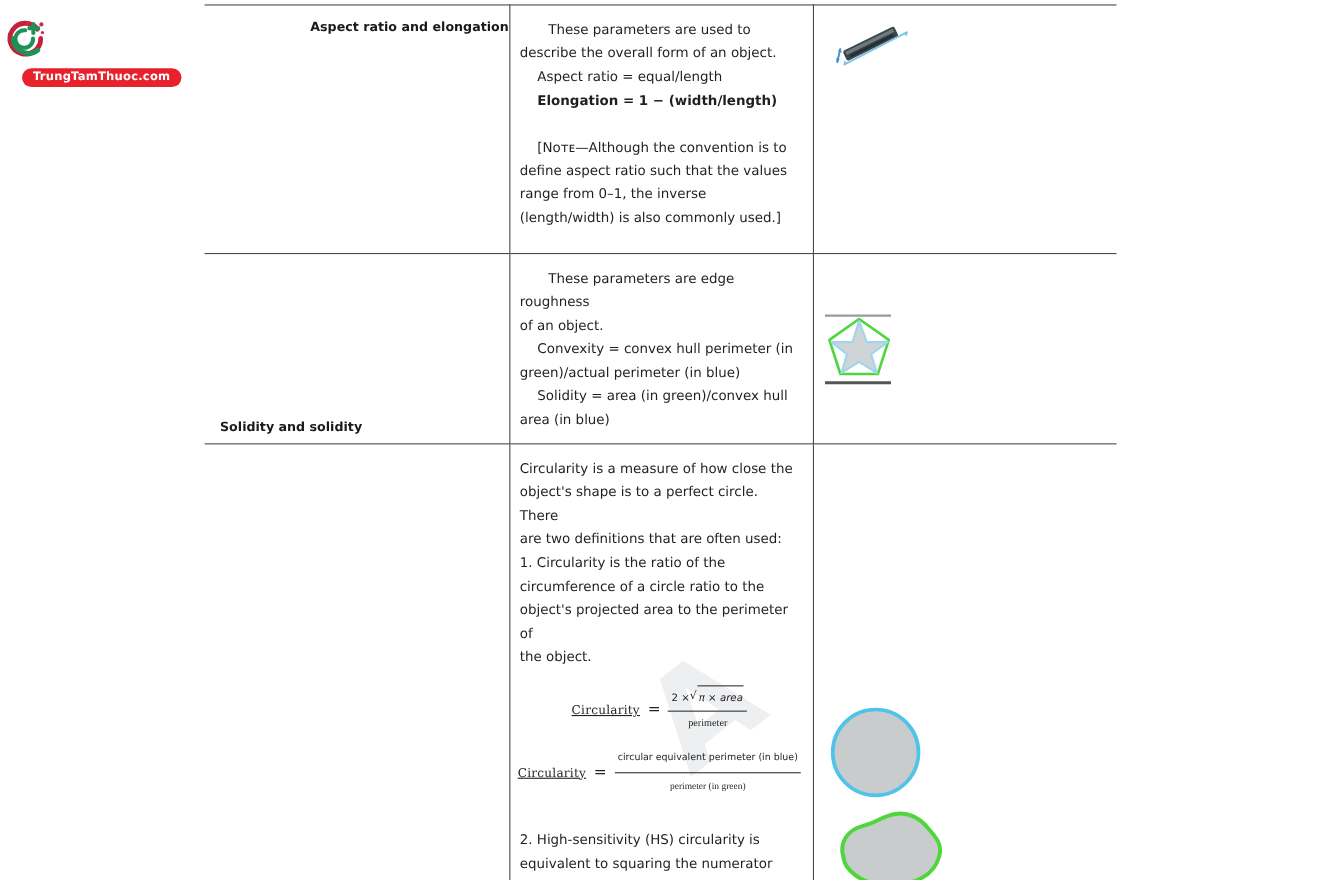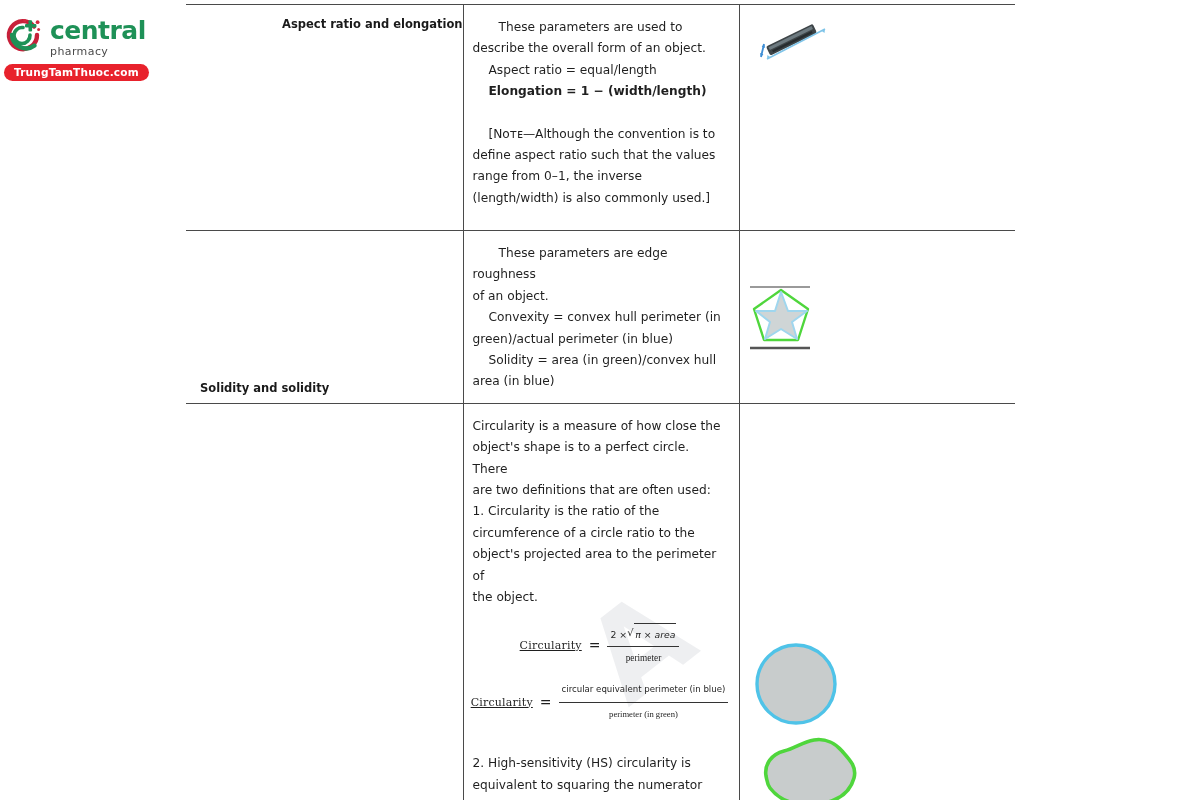--- a/index.html
+++ b/index.html
@@ -18,21 +18,21 @@
   .brand-words { padding-top: 2px; }
   .brand-name {
     font-size: 25px; font-weight: 700; color: #1e9157;
     letter-spacing: -0.5px; line-height: 1; font-family: "DejaVu Sans", sans-serif;
   }
   .brand-sub {
     font-size: 11px; color: #4a4a4a; letter-spacing: 0.4px;
     margin-top: 2px; font-family: "DejaVu Sans", sans-serif;
   }
   .brand-banner {
-    margin-top: 6px; margin-left: 0px;
+    margin-top: 6px; margin-left: 16px;
     background: #e8222c; color: #ffffff;
     border-radius: 9px; padding: 2px 10px 3px 10px;
     font-size: 10.5px; font-weight: 700; letter-spacing: 0.2px;
     display: inline-block; white-space: nowrap;
     font-family: "DejaVu Sans", sans-serif;
   }
 
   
   .tbl {
     position: absolute; left: 186px; top: 4px;
@@ -119,24 +119,20 @@
         <path d="M30 10.5A14 14 0 1 0 33 19" fill="none" stroke="#c7203a" stroke-width="4.4" stroke-linecap="round"></path>
         <path d="M30.5 29.5A14 14 0 0 1 8 19" fill="none" stroke="#1e9157" stroke-width="4.4" stroke-linecap="round"></path>
         <path d="M19 11.5A8 8 0 1 0 26 19" fill="none" stroke="#1e9157" stroke-width="3.6" stroke-linecap="round"></path>
         <rect x="24.5" y="4.2" width="3.6" height="11.4" rx="1.1" fill="#1e9157"></rect>
         <rect x="21" y="7.9" width="11.4" height="3.6" rx="1.1" fill="#1e9157"></rect>
         <circle cx="33.6" cy="6.2" r="1.9" fill="#d4283f"></circle>
         <circle cx="20.8" cy="4.6" r="1.6" fill="#d4283f"></circle>
         <circle cx="34.6" cy="13.6" r="1.5" fill="#d4283f"></circle>
       </svg>
     </span>
-    <span class="brand-words">
-      <span class="brand-name">central</span>
-      <span class="brand-sub" style="display:block;">pharmacy</span>
-    </span>
   </div>
   <span class="brand-banner">TrungTamThuoc.com</span>
 </div>
 
 <div class="wm">A</div>
 
 <table class="tbl">
   <tbody>
 
   <tr>

